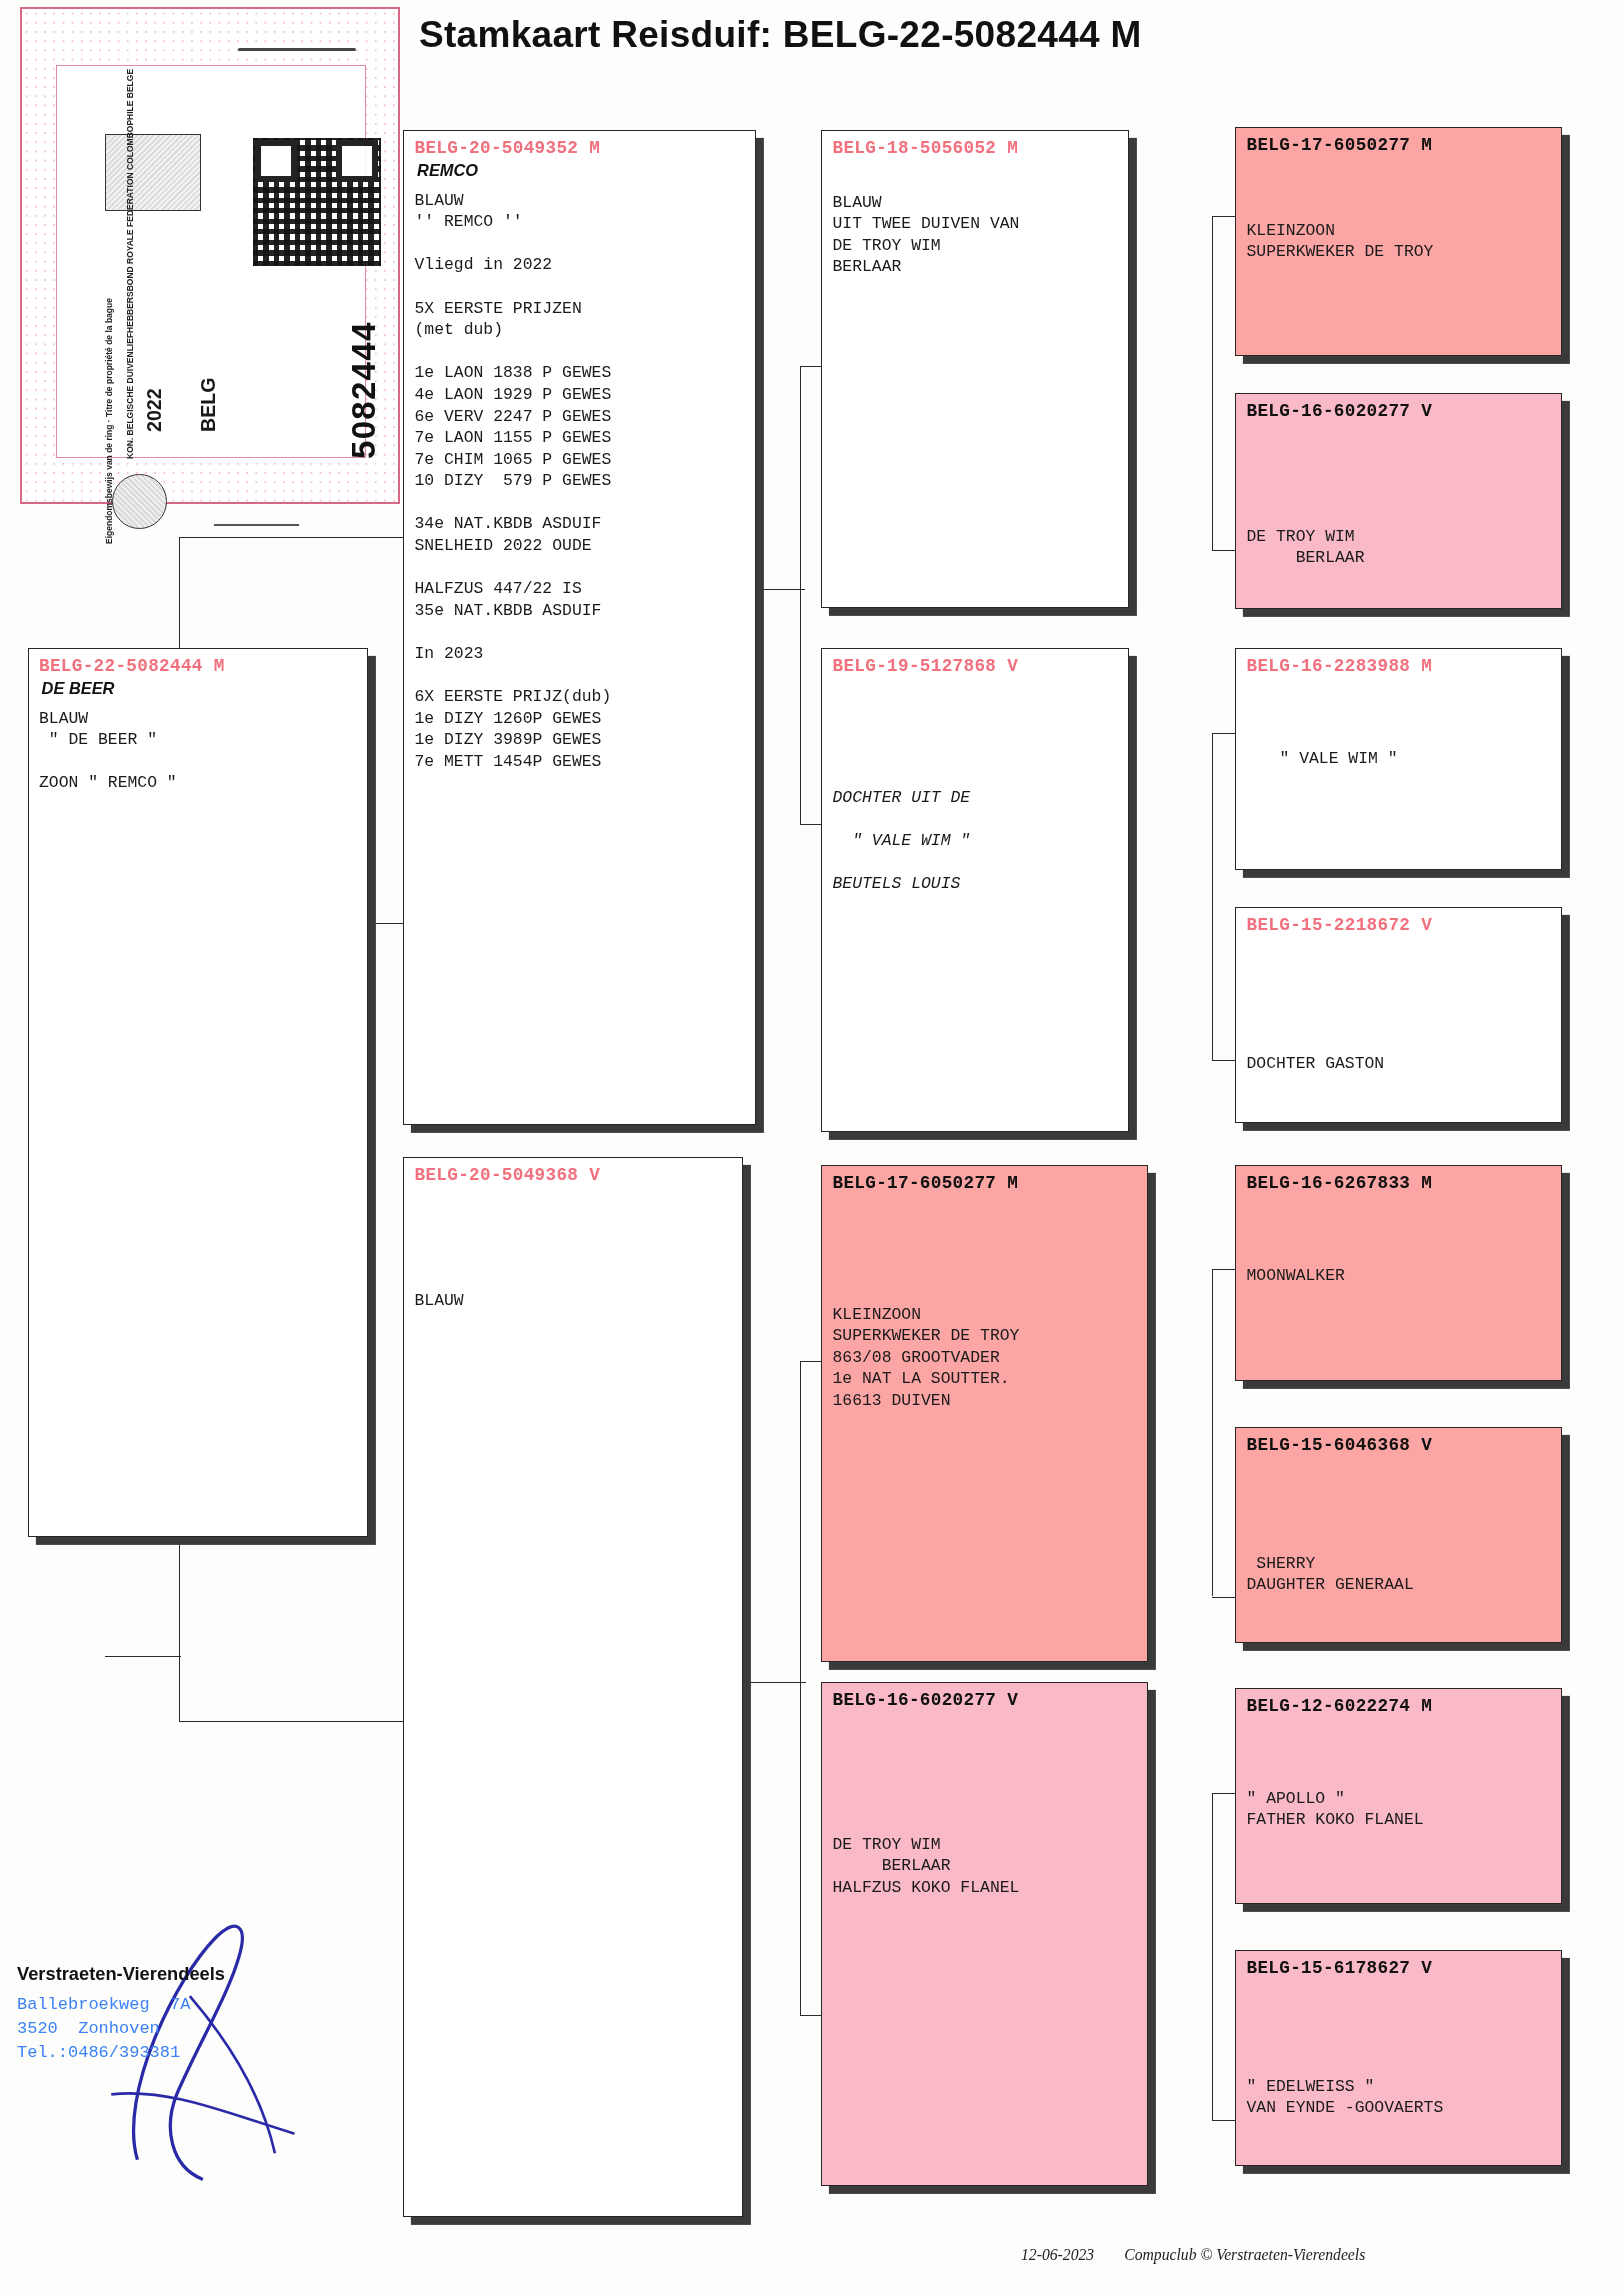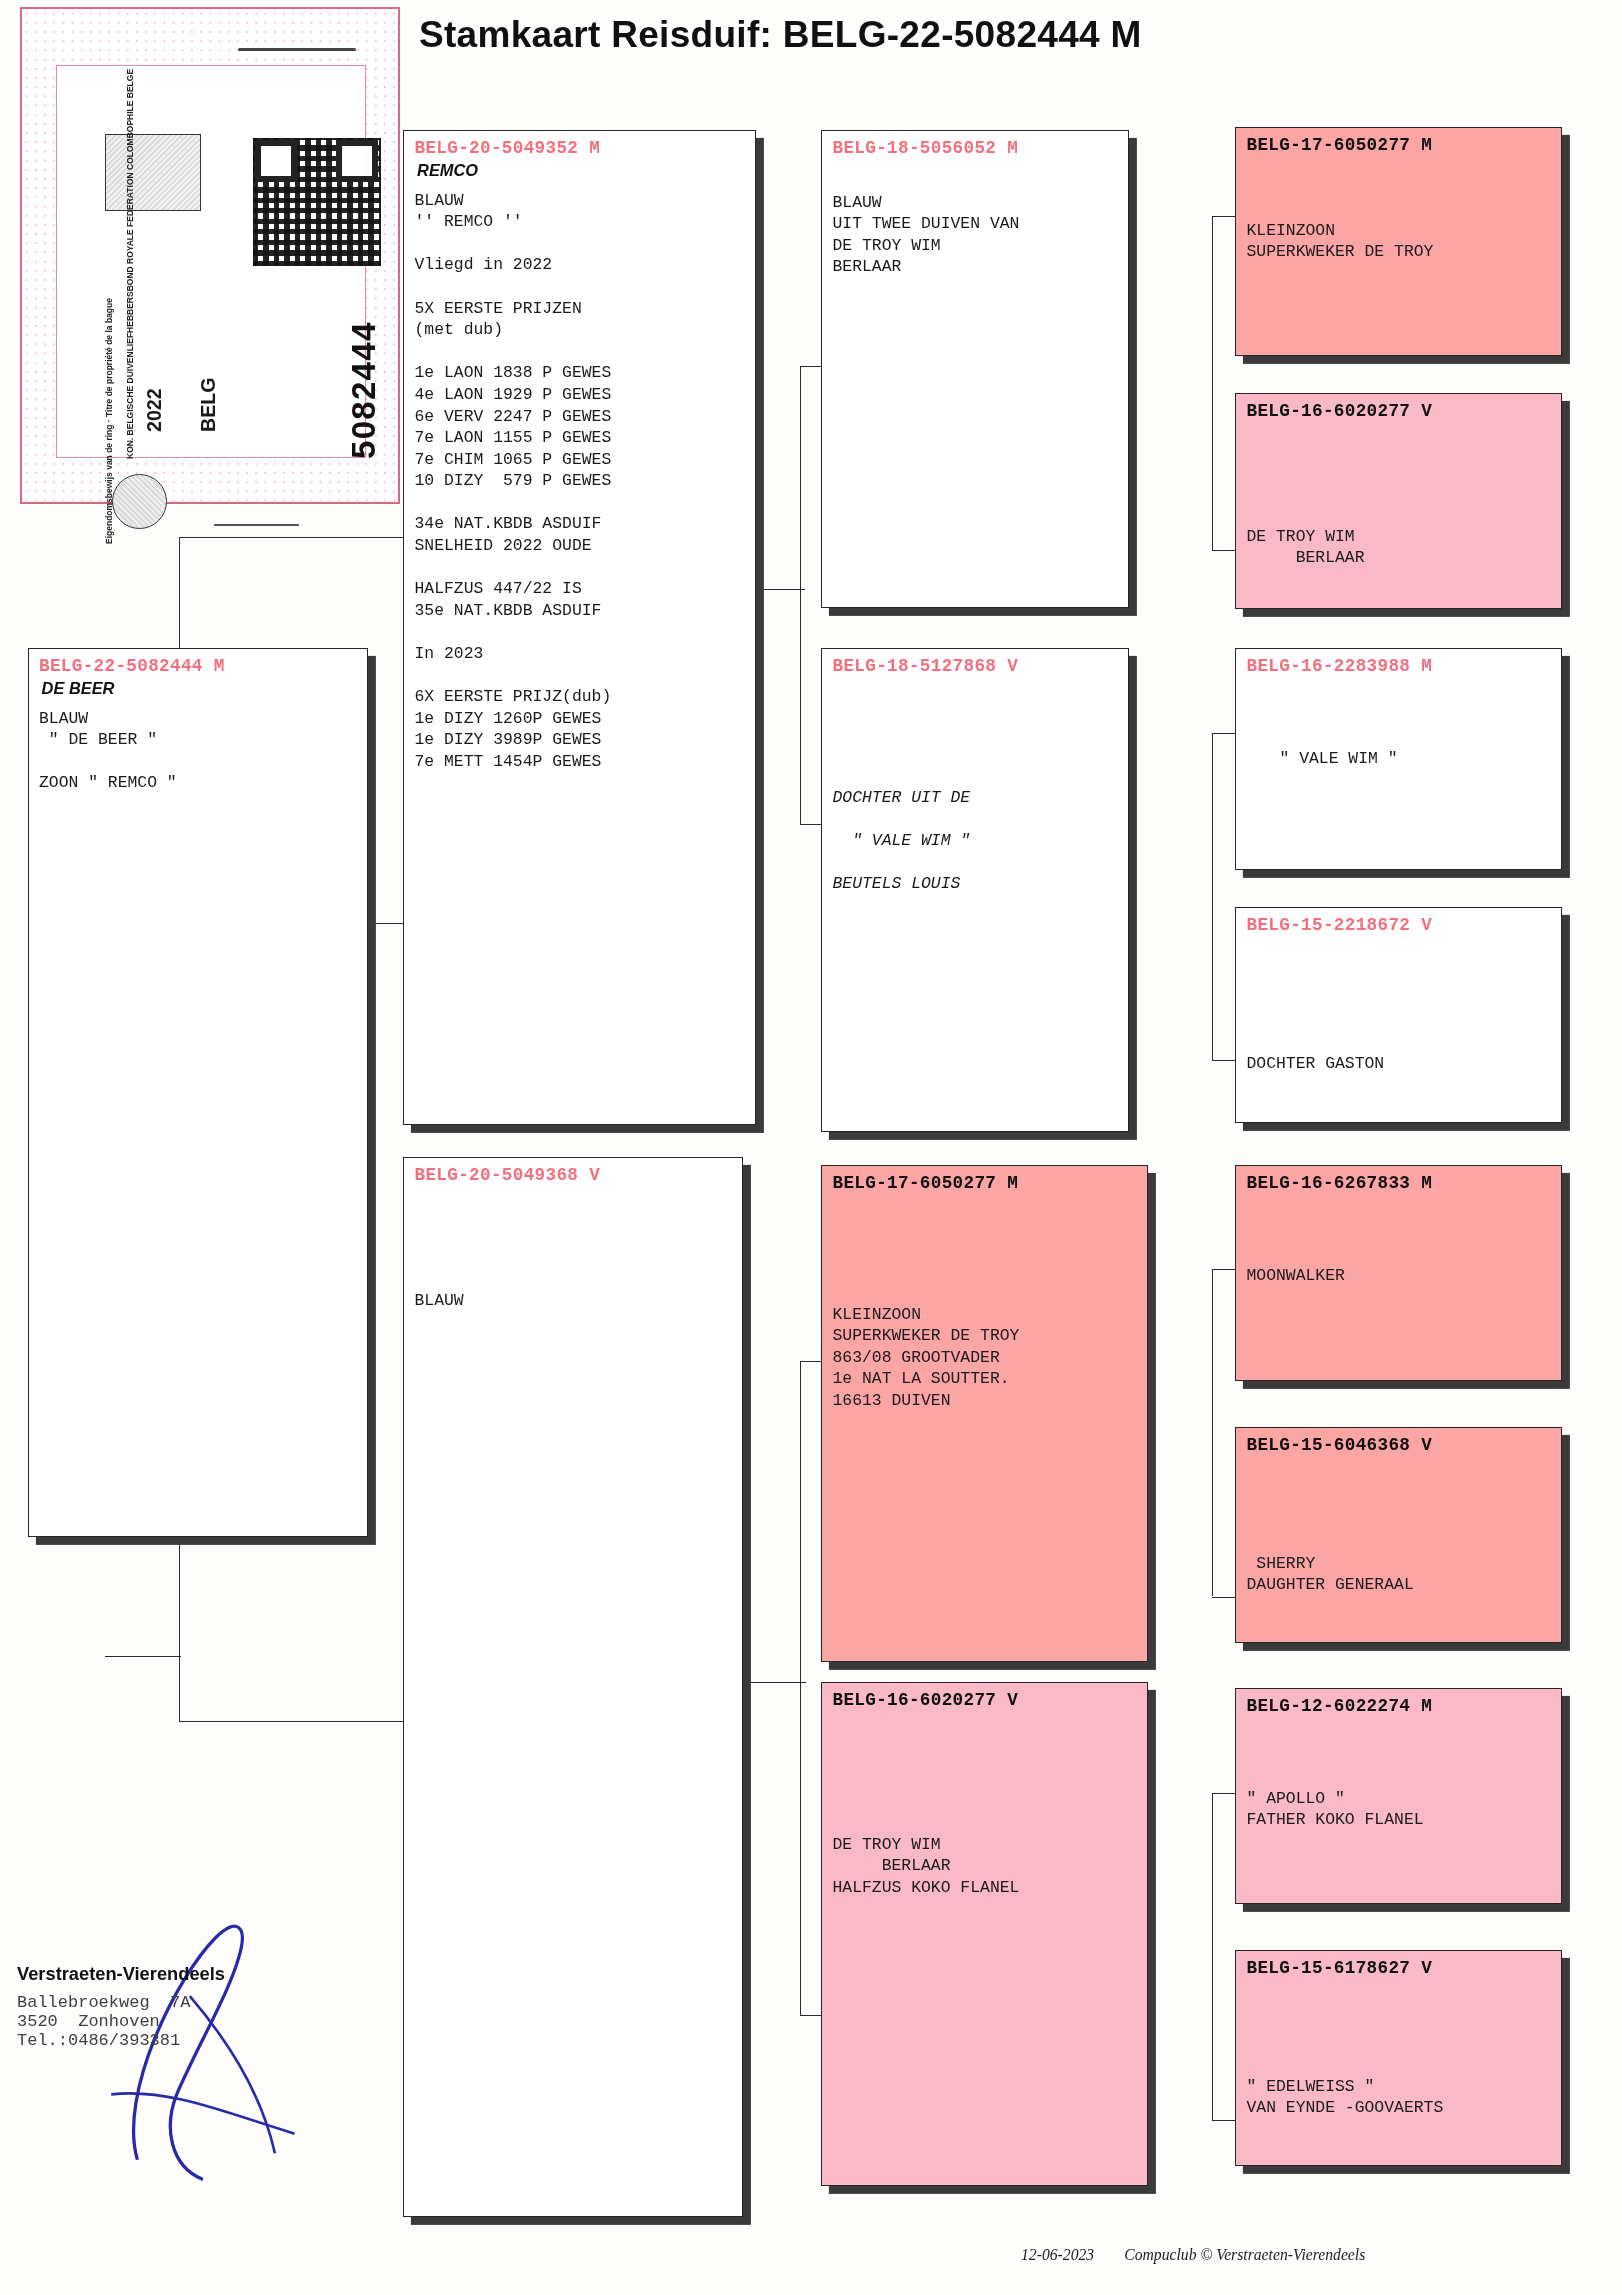--- a/index.html
+++ b/index.html
@@ -153,23 +153,23 @@
   }
   #sigblock .owner {
     font-family: "Liberation Sans", sans-serif;
     font-weight: 700;
     font-size: 18.3px;
     color: #111;
     margin-bottom: 7.9px;
   }
   #sigblock .addr {
     font-size: 17px;
-    line-height: 19px;
+    line-height: 24px;
     white-space: pre;
-    color: #404040;
+    color: #3b82f6;
   }
   #signature {
     position: absolute;
     left: 98px; top: 1898px;
     width: 236px; height: 288px;
     pointer-events: none;
   }
   
   #footer {
     position: absolute;
@@ -284,21 +284,21 @@
 
 <div class="box" style="left:821px; top:130px; width:308px; height:478px;">
   <div class="ring red">BELG-18-5056052 M</div>
   <div class="body" style="margin-top:34px;">BLAUW
 UIT TWEE DUIVEN VAN
 DE TROY WIM
 BERLAAR</div>
 </div>
 
 <div class="box" style="left:821px; top:648px; width:308px; height:484px;">
-  <div class="ring red">BELG-18-5127868 V</div>
+  <div class="ring red">BELG-19-5127868 V</div>
   <div class="body" style="margin-top:111px;font-style:italic;">DOCHTER UIT DE
 
   " VALE WIM "
 
 BEUTELS LOUIS</div>
 </div>
 
 <div class="box yellow" style="left:821px; top:1165px; width:327px; height:497px;">
   <div class="ring black">BELG-17-6050277 M</div>
   <div class="body" style="margin-top:111px;">KLEINZOON

